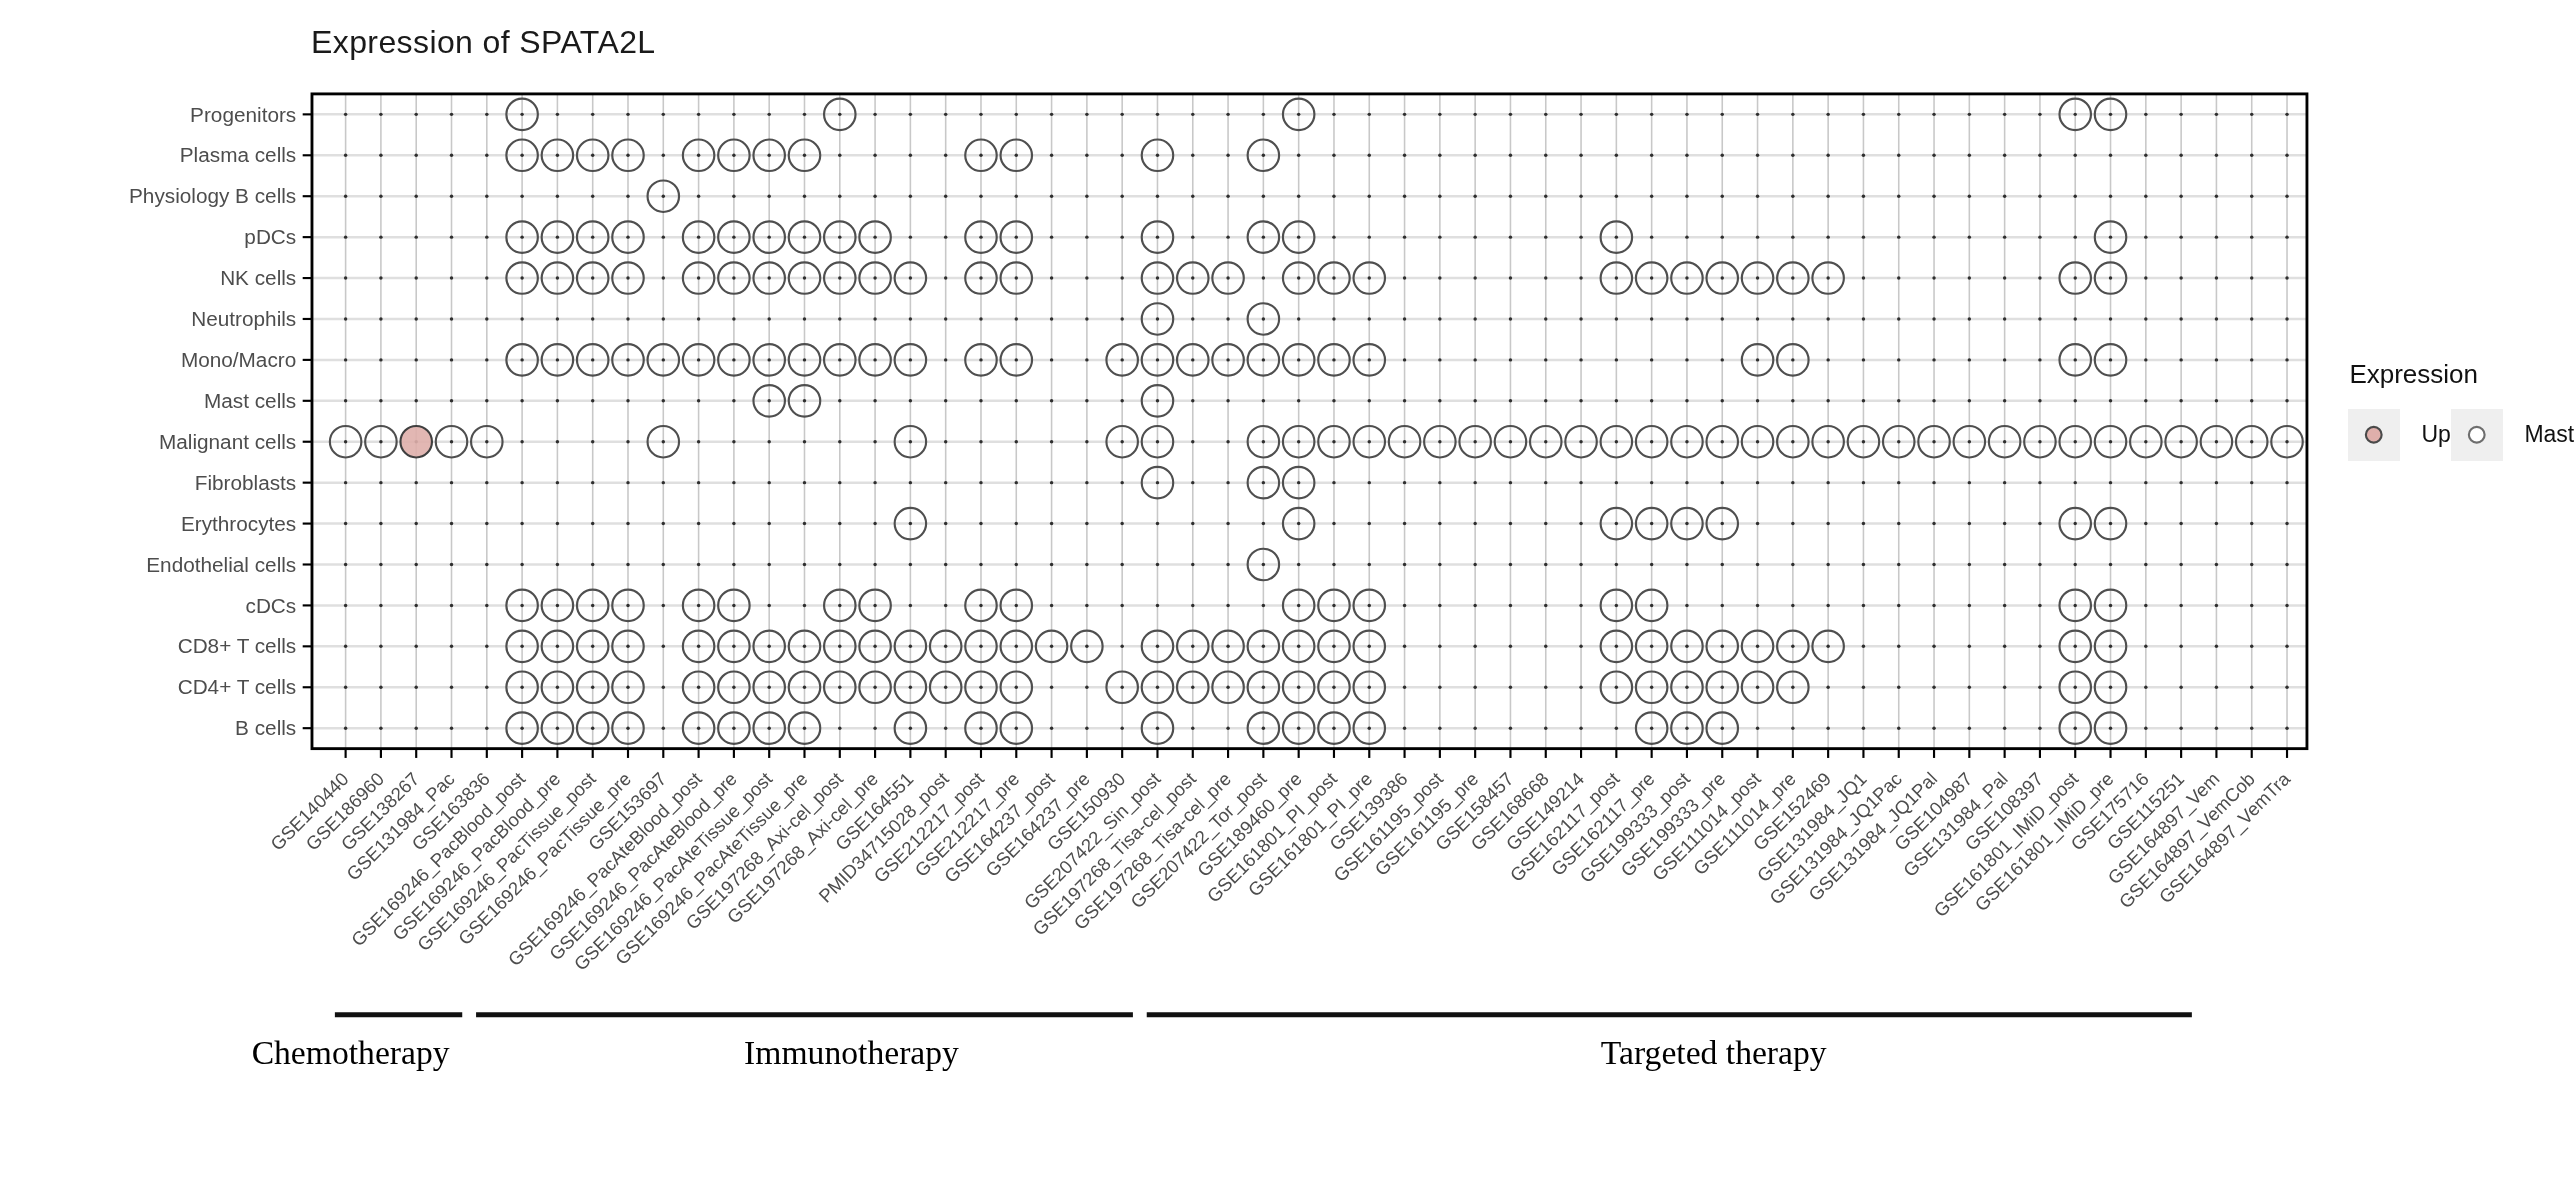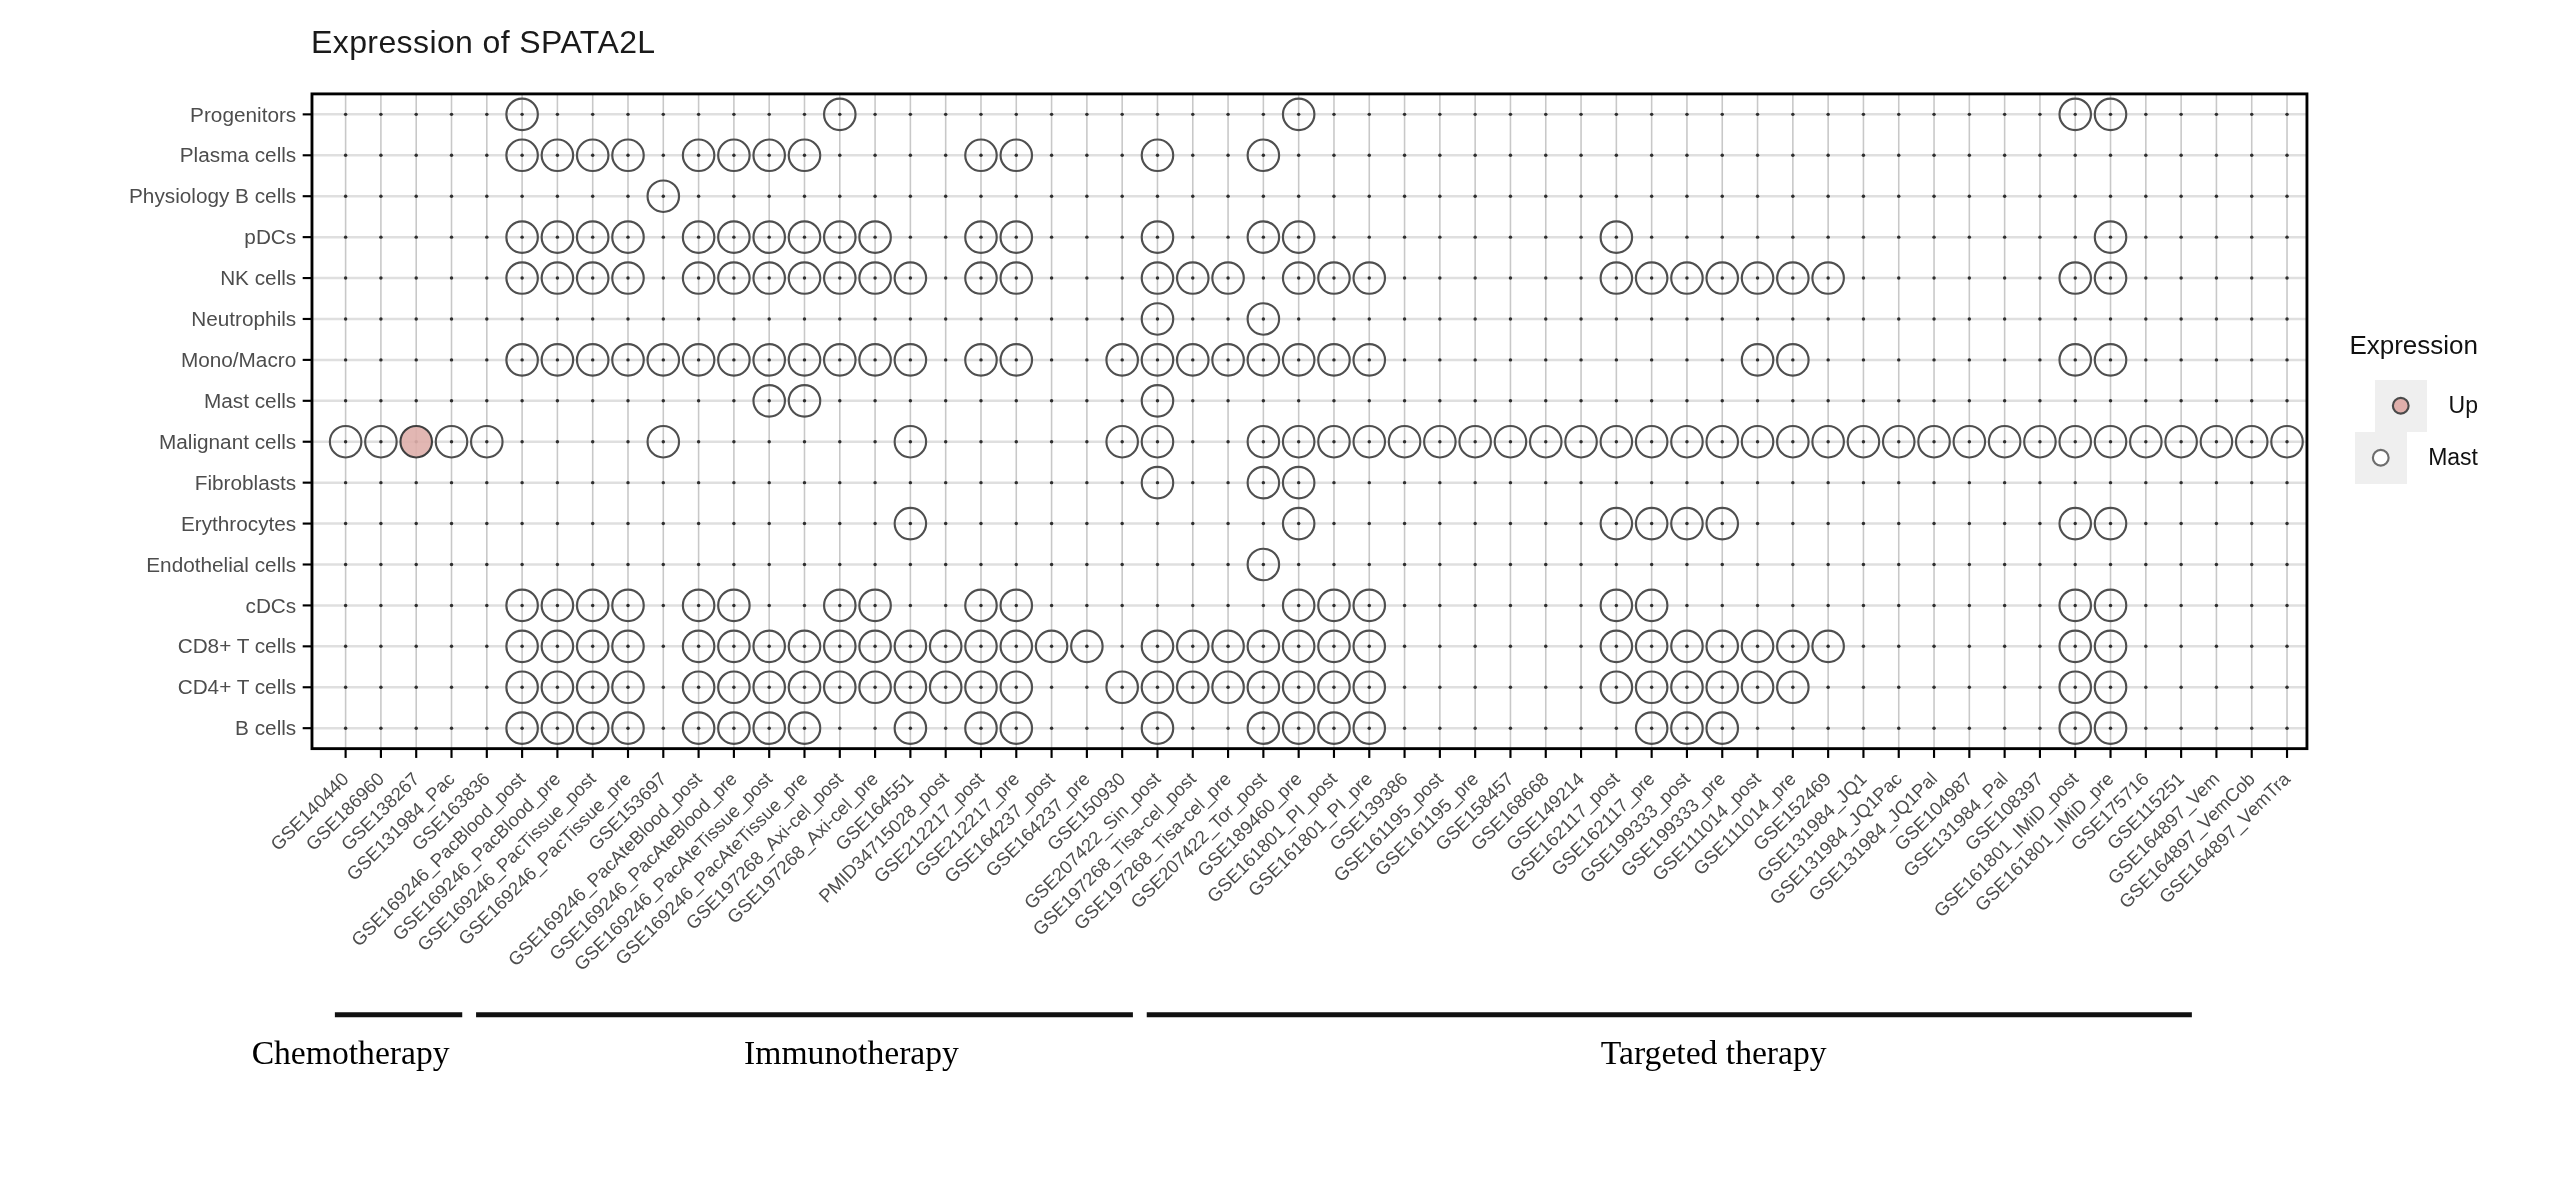--- a/index.html
+++ b/index.html
@@ -1,23 +1,23 @@
 <!DOCTYPE html>
 <html style="font-size:11.4px"><head>
 <meta charset="utf-8">
 <style>
   html,body{margin:0;padding:0;background:#ffffff;}
   body{width:2576px;height:1181px;position:relative;overflow:hidden;
        font-family:"Liberation Sans",sans-serif;}
   #chart-title{position:absolute;left:311px;top:24px;font-size:32px;color:#1a1a1a;
        letter-spacing:0.4px;}
   #chart-svg{position:absolute;left:0;top:0;}
-  #legend{position:absolute;left:2348px;top:330px;}
+  #legend{position:absolute;left:2348px;top:359px;}
   #legend .legend-title{font-size:26px;color:#111;margin:0 0 18.6px 1.4px;}
-  #legend .legend-key-col{display:flex;flex-direction:column;align-items:flex-end;}
+  #legend .legend-key-col{display:flex;flex-direction:row;}
   #legend .legend-item{display:flex;align-items:center;}
   #legend .key-box{width:52px;height:52px;background:#efefef;display:flex;
        align-items:center;justify-content:center;}
   #legend .legend-label{font-size:23px;color:#111;margin-left:21.5px;}
 </style>
 </head>
 <body>
 
 <div id="chart-title">Expression of SPATA2L</div>
 

